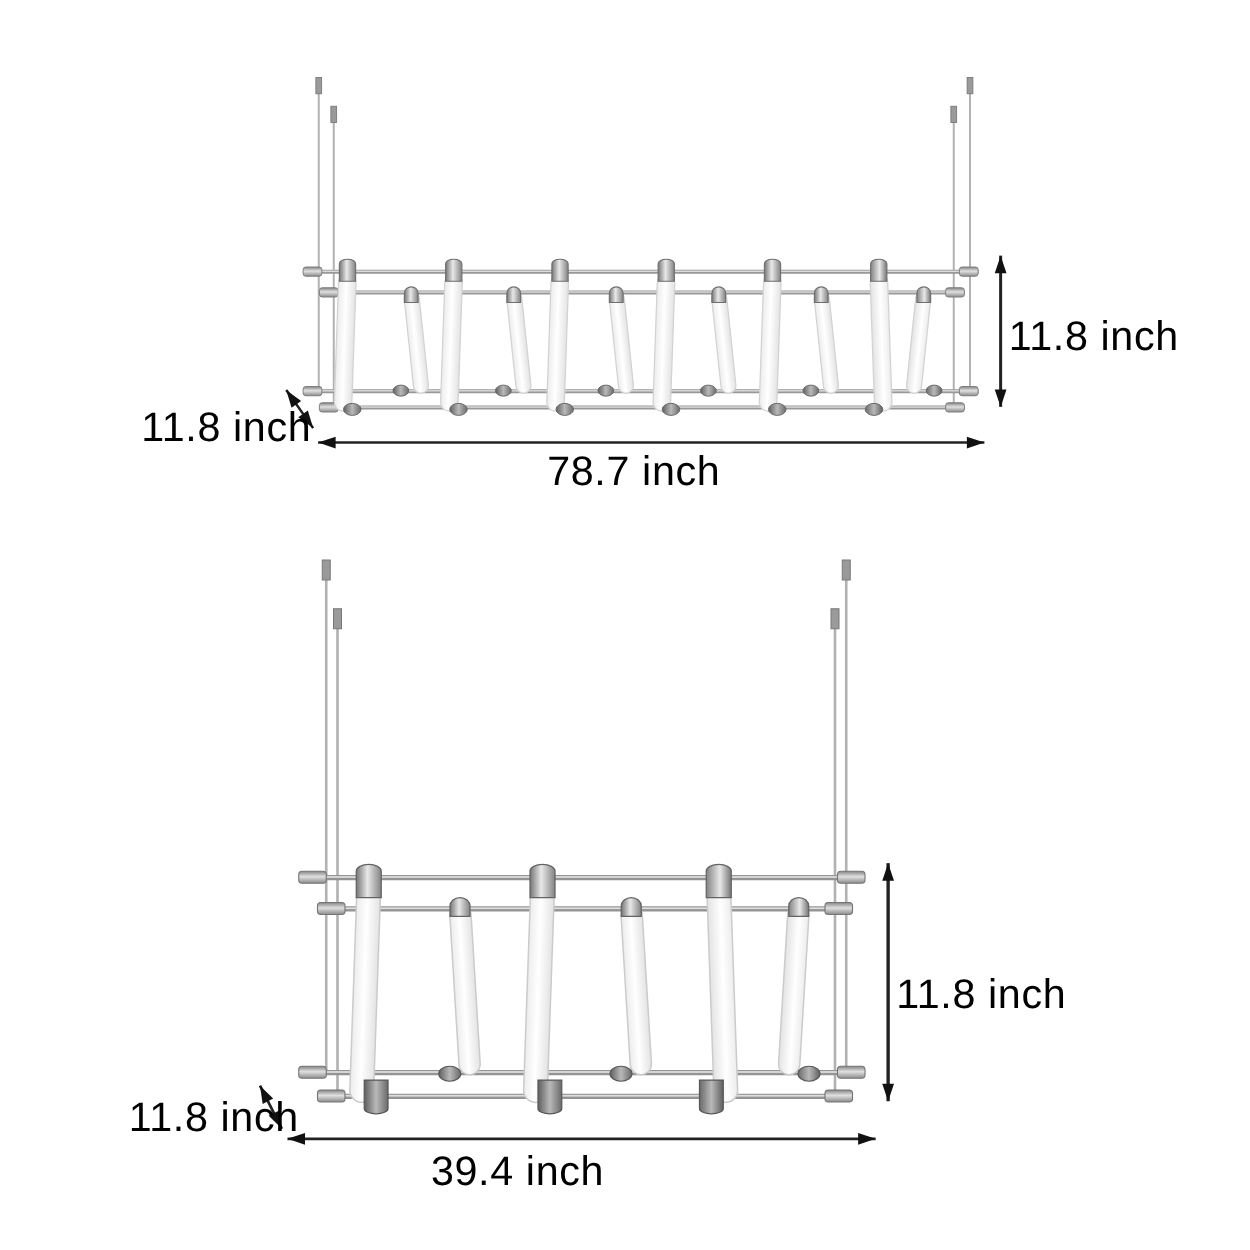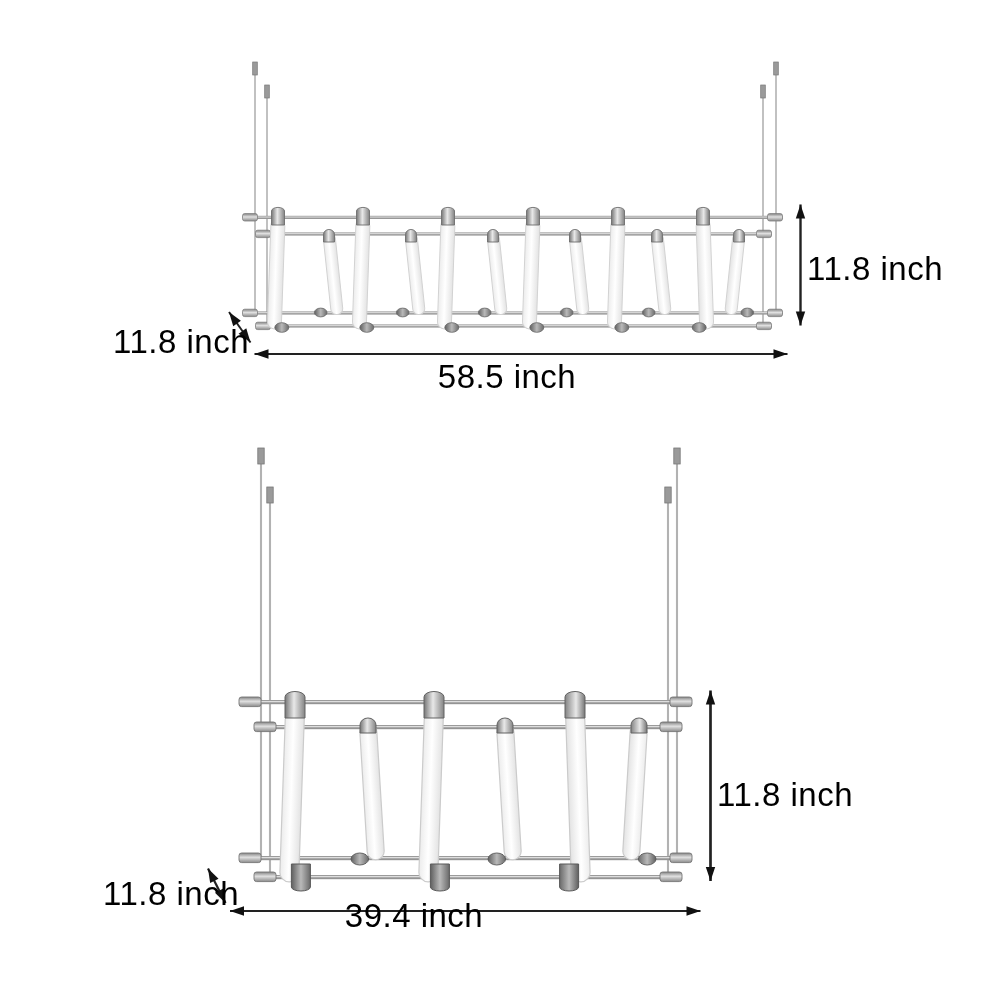--- a/index.html
+++ b/index.html
@@ -209,21 +209,21 @@
     <line class="dim" x1="710.5" y1="690.5" x2="710.5" y2="881" stroke-width="2.7" marker-start="url(#ahS)" marker-end="url(#ahE)"></line>
     <line class="dim" x1="230" y1="911" x2="700.5" y2="911" stroke-width="2.2" marker-start="url(#ahS)" marker-end="url(#ahE)"></line>
     <line class="dim" x1="208" y1="868.5" x2="225.5" y2="903" stroke-width="2.2" marker-start="url(#ahS)" marker-end="url(#ahE)"></line>
   </g>
 </svg>
 
 <div class="dim-label" style="left:807px; top:250px;">11.8 inch</div>
 
 <div class="dim-label" style="left:113px; top:323px;">11.8 inch</div>
 
-<div class="dim-label centered" style="left:507px; top:358px;">58.5 inch</div>
+<div class="dim-label centered" style="left:507px; top:358px;">78.7 inch</div>
 
 <div class="dim-label" style="left:717px; top:776px;">11.8 inch</div>
 
 <div class="dim-label" style="left:103px; top:875px;">11.8 inch</div>
 
-<div class="dim-label centered" style="left:414px; top:897px;">39.4 inch</div>
+<div class="dim-label centered" style="left:414px; top:918px;">39.4 inch</div>
 
 </div>
 
 </body></html>

